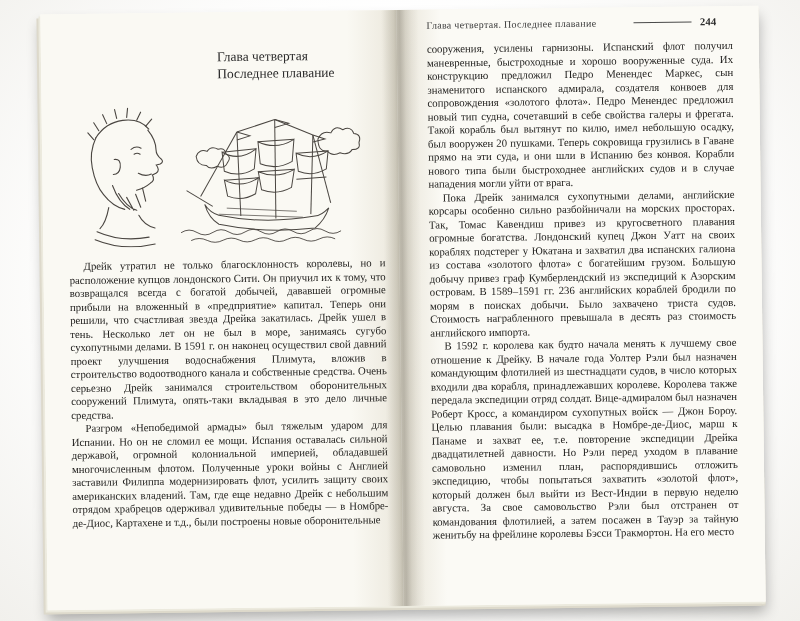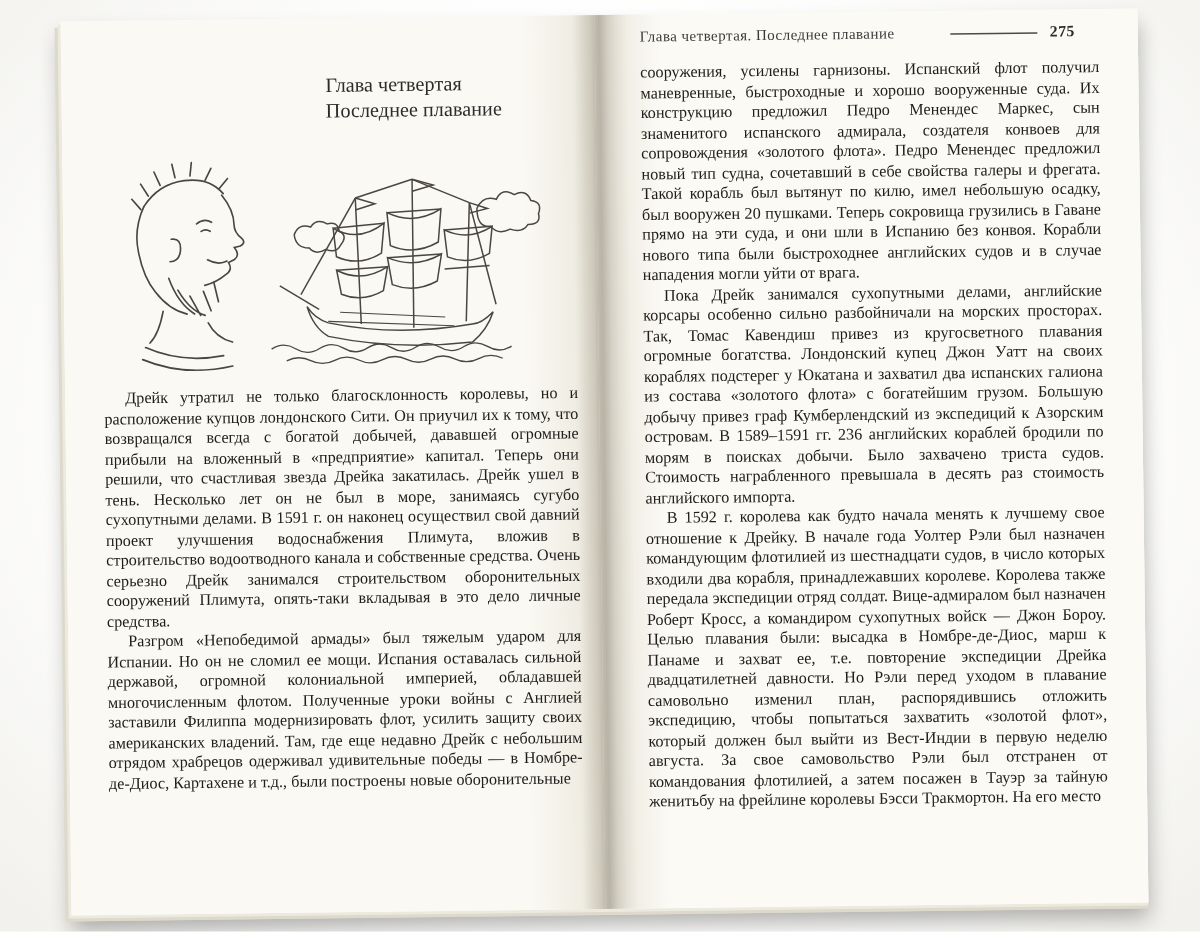--- a/index.html
+++ b/index.html
@@ -136,21 +136,21 @@
     <div class="body-text">
         <p>Дрейк утратил не только благосклонность королевы, но и расположение купцов лондонского Сити. Он приучил их к тому, что возвращался всегда с богатой добычей, дававшей огромные прибыли на вложенный в «предприятие» капитал. Теперь они решили, что счастливая звезда Дрейка закатилась. Дрейк ушел в тень. Несколько лет он не был в море, занимаясь сугубо сухопутными делами. В 1591 г. он наконец осуществил свой давний проект улучшения водоснабжения Плимута, вложив в строительство водоотводного канала и собственные средства. Очень серьезно Дрейк занимался строительством оборонительных сооружений Плимута, опять-таки вкладывая в это дело личные средства.</p>
         <p>Разгром «Непобедимой армады» был тяжелым ударом для Испании. Но он не сломил ее мощи. Испания оставалась сильной державой, огромной колониальной империей, обладавшей многочисленным флотом. Полученные уроки войны с Англией заставили Филиппа модернизировать флот, усилить защиту своих американских владений. Там, где еще недавно Дрейк с небольшим отрядом храбрецов одерживал удивительные победы — в Номбре-де-Диос, Картахене и т.д., были построены новые оборонительные</p>
       </div>
   </div>
 
   <div class="page page-right">
     <div class="running-header">
       <span>Глава четвертая. Последнее плавание</span>
       <span class="rh-rule"></span>
-      <span class="rh-number">275</span>
+      <span class="rh-number">244</span>
     </div>
 
     <div class="body-text">
         <p class="no-indent">сооружения, усилены гарнизоны. Испанский флот получил маневренные, быстроходные и хорошо вооруженные суда. Их конструкцию предложил Педро Менендес Маркес, сын знаменитого испанского адмирала, создателя конвоев для сопровождения «золотого флота». Педро Менендес предложил новый тип судна, сочетавший в себе свойства галеры и фрегата. Такой корабль был вытянут по килю, имел небольшую осадку, был вооружен 20 пушками. Теперь сокровища грузились в Гаване прямо на эти суда, и они шли в Испанию без конвоя. Корабли нового типа были быстроходнее английских судов и в случае нападения могли уйти от врага.</p>
         <p>Пока Дрейк занимался сухопутными делами, английские корсары особенно сильно разбойничали на морских просторах. Так, Томас Кавендиш привез из кругосветного плавания огромные богатства. Лондонский купец Джон Уатт на своих кораблях подстерег у Юкатана и захватил два испанских галиона из состава «золотого флота» с богатейшим грузом. Большую добычу привез граф Кумберлендский из экспедиций к Азорским островам. В 1589–1591 гг. 236 английских кораблей бродили по морям в поисках добычи. Было захвачено триста судов. Стоимость награбленного превышала в десять раз стоимость английского импорта.</p>
         <p>В 1592 г. королева как будто начала менять к лучшему свое отношение к Дрейку. В начале года Уолтер Рэли был назначен командующим флотилией из шестнадцати судов, в число которых входили два корабля, принадлежавших королеве. Королева также передала экспедиции отряд солдат. Вице-адмиралом был назначен Роберт Кросс, а командиром сухопутных войск — Джон Бороу. Целью плавания были: высадка в Номбре-де-Диос, марш к Панаме и захват ее, т.е. повторение экспедиции Дрейка двадцатилетней давности. Но Рэли перед уходом в плавание самовольно изменил план, распорядившись отложить экспедицию, чтобы попытаться захватить «золотой флот», который должен был выйти из Вест-Индии в первую неделю августа. За свое самовольство Рэли был отстранен от командования флотилией, а затем посажен в Тауэр за тайную женитьбу на фрейлине королевы Бэсси Тракмортон. На его место</p>
       </div>
   </div>
 
   <div class="spine"></div>

